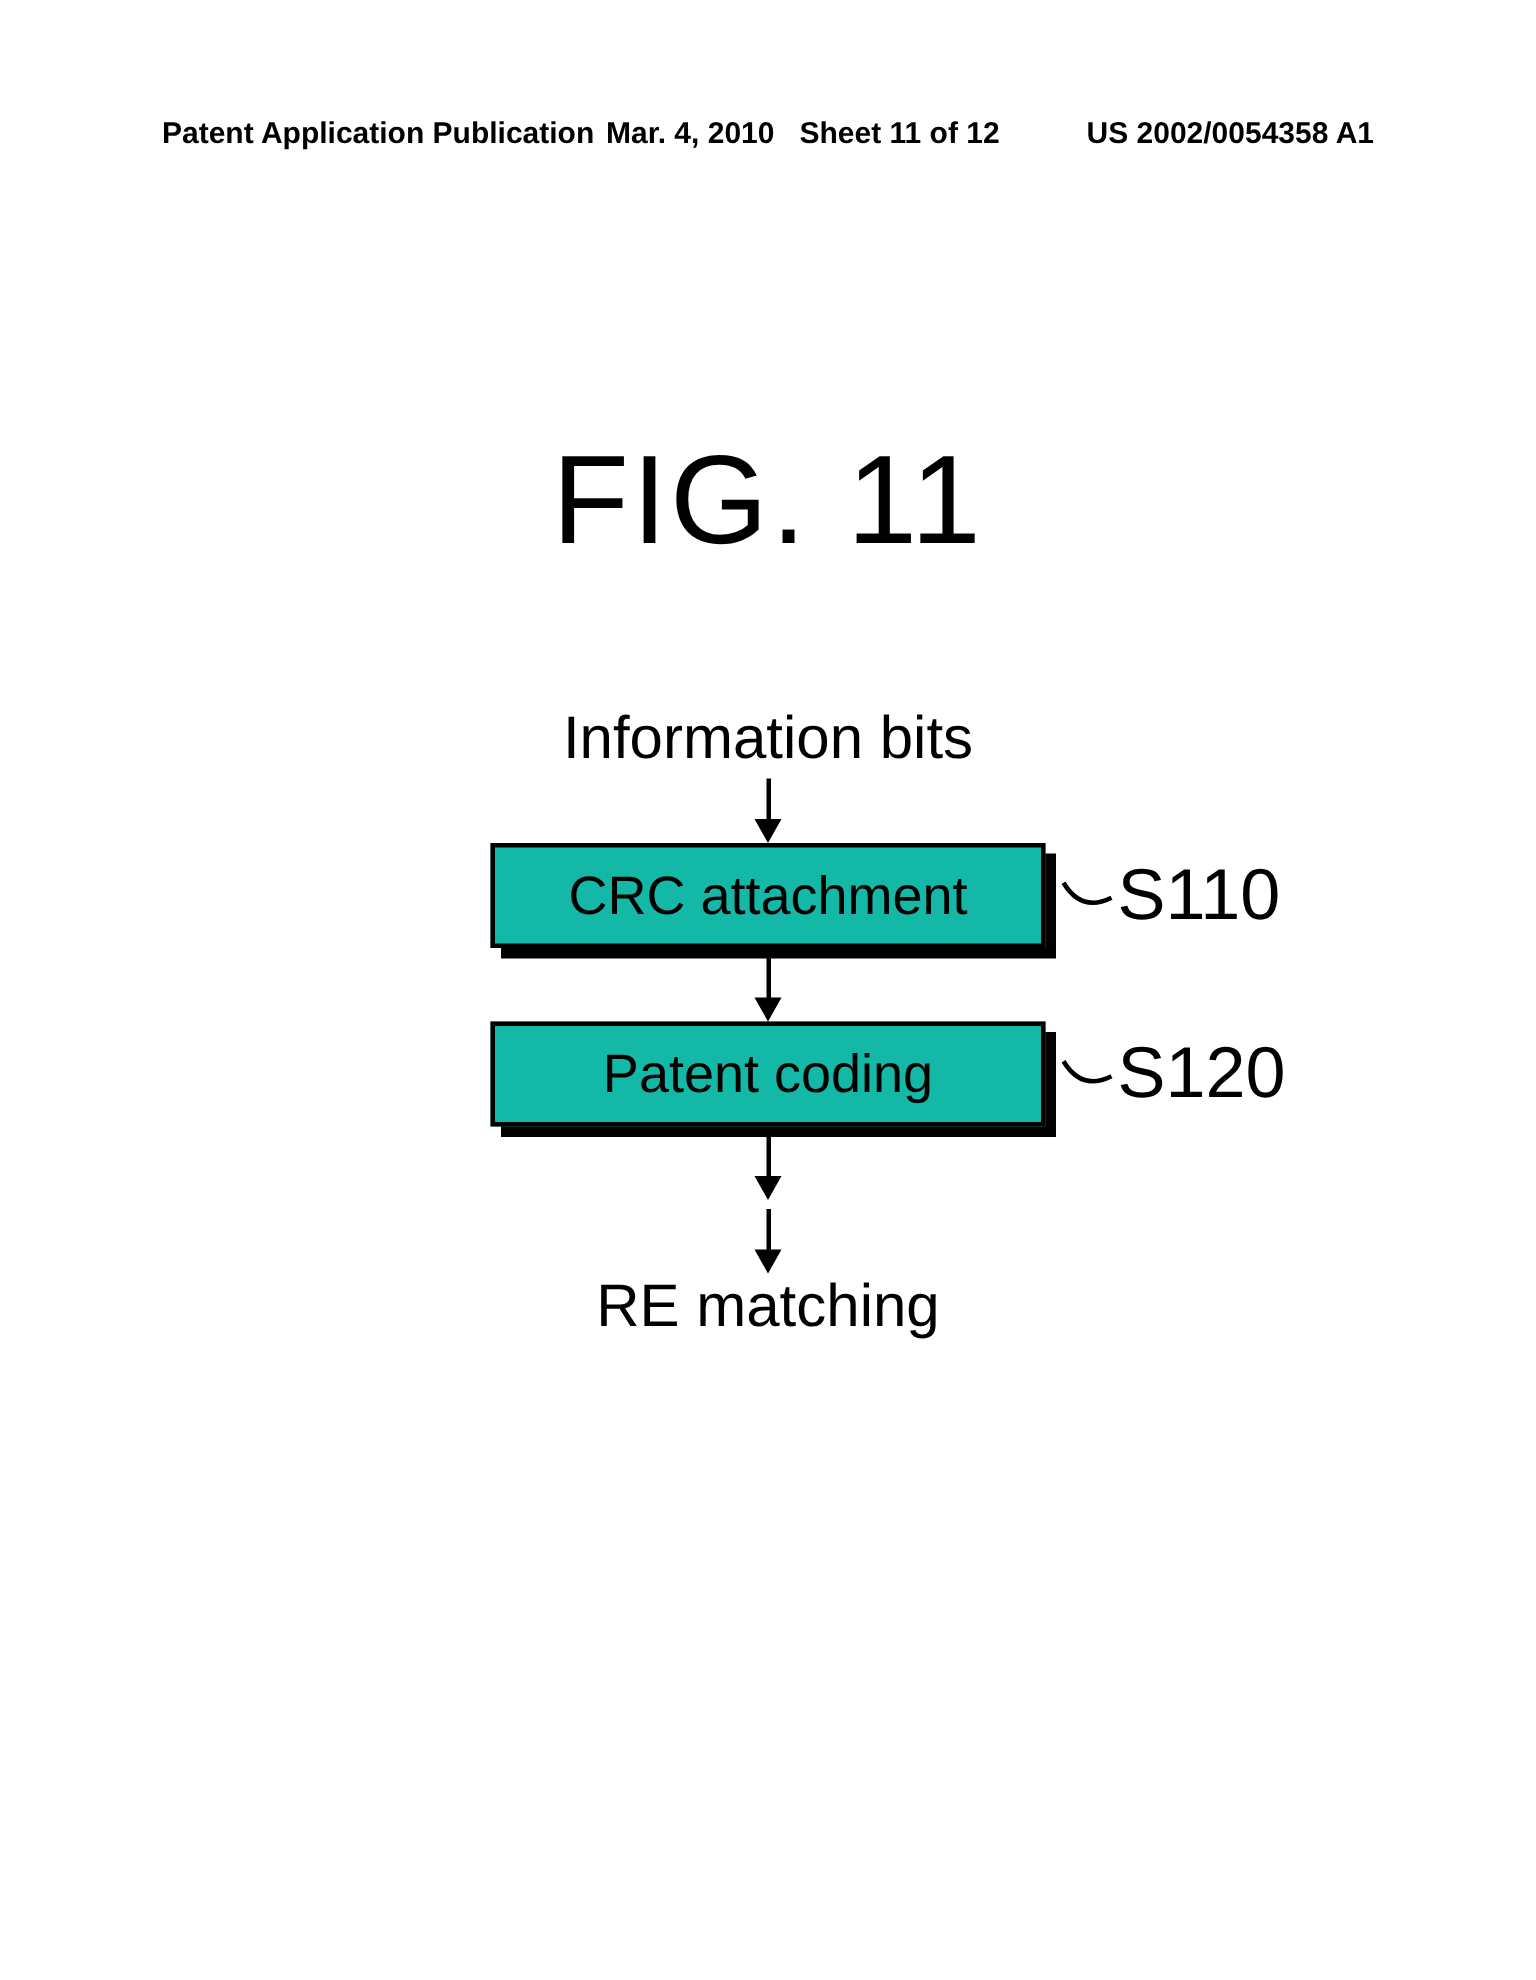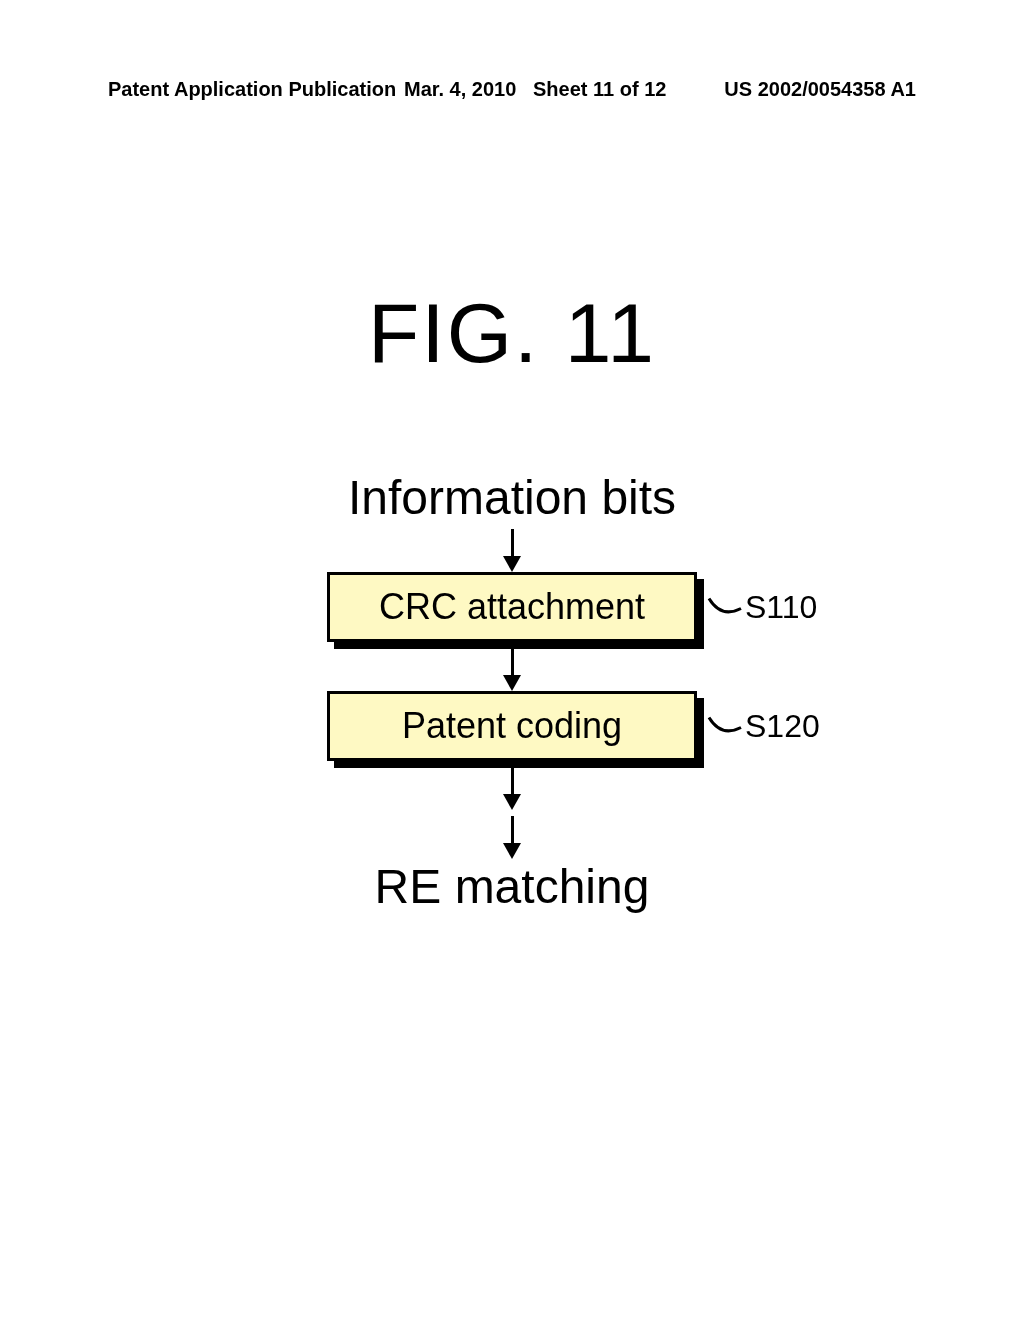--- a/index.html
+++ b/index.html
@@ -37,21 +37,21 @@
   .flow {
     position: absolute;
     top: 470px;
     left: 0;
     width: 100%;
     display: flex;
     flex-direction: column;
     align-items: center;
   }
   .label {
-    font-size: 48px;
+    font-size: 40px;
     text-align: center;
     margin-bottom: 4px;
   }
   .arrow-stem {
     width: 3px;
     height: 28px;
     background: #000;
     margin: 0 auto;
   }
   .arrow-head {
@@ -83,36 +83,36 @@
     width: 100%;
     height: 100%;
     background: #000;
   }
   .step-front {
     position: absolute;
     top: 0;
     left: 0;
     width: 100%;
     height: 100%;
-    background: #fef9c3;
+    background: #14b8a6;
     border: 3px solid #000;
     display: flex;
     align-items: center;
     justify-content: center;
     font-size: 36px;
   }
   .step-tag {
     position: absolute;
     left: 100%;
     top: 50%;
     transform: translateY(-50%);
     display: flex;
     align-items: center;
     margin-left: 10px;
-    font-size: 32px;
+    font-size: 48px;
   }
   .tag-curve {
     width: 36px;
     height: 26px;
     margin-right: 2px;
   }
   .gap { height: 6px; }
 </style>
 </head>
 <body>

